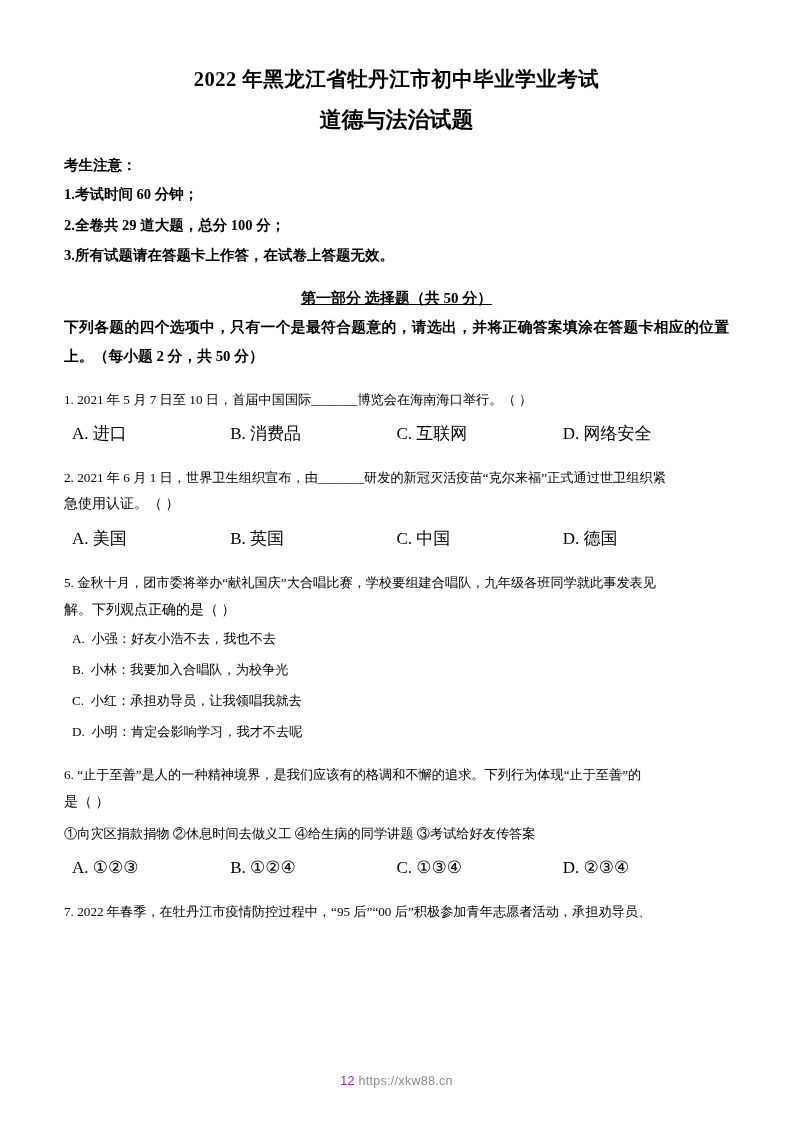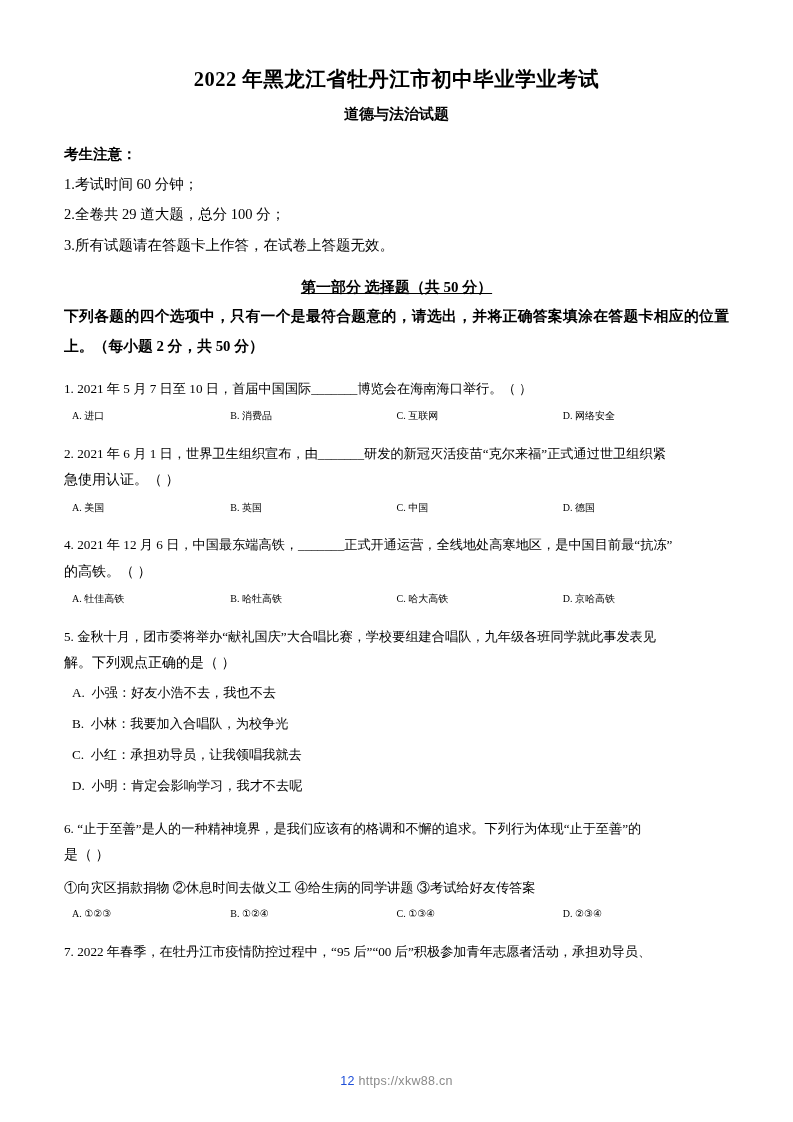--- a/index.html
+++ b/index.html
@@ -25,34 +25,34 @@
   .title1 {
     text-align: center;
     font-size: 20.5px;
     font-weight: bold;
     letter-spacing: 0.5px;
     margin: 18px 0 0 0;
     line-height: 1.5;
   }
   .title2 {
     text-align: center;
-    font-size: 15px;
+    font-size: 22px;
     font-weight: bold;
     margin: 8px 0 0 0;
     line-height: 1.5;
   }
   .notice-head {
     font-size: 14.5px;
     font-weight: bold;
     margin-top: 16px;
     line-height: 1.9;
   }
   .notice-item {
     font-size: 14.5px;
-    font-weight: normal;
+    font-weight: bold;
     line-height: 2.1;
   }
   .section-head {
     text-align: center;
     font-size: 15px;
     font-weight: bold;
     margin-top: 12px;
     line-height: 2.0;
     text-decoration: underline;
   }
@@ -68,21 +68,21 @@
     margin-top: 15px;
     text-align: justify;
   }
   .q-cont {
     font-size: 14px;
     line-height: 1.95;
     text-align: justify;
   }
   .opts-row {
     display: flex;
-    font-size: 10px;
+    font-size: 17px;
     line-height: 1.95;
     margin-top: 4px;
   }
   .opts-row > div {
     width: 25%;
     box-sizing: border-box;
   }
   .opt-indent {
     padding-left: 8px;
   }
@@ -104,21 +104,21 @@
     bottom: 34px;
     left: 0;
     width: 100%;
     text-align: center;
     font-size: 12.5px;
     color: #8a8a8a;
     font-family: "Liberation Sans", sans-serif;
     letter-spacing: 0.3px;
   }
   .wm-num {
-    color: #1d4ed8;
+    color: #a21caf;
   }
 </style>
 </head>
 <body>
 
 <div class="page">
 
   <h1 class="title1">2022 年黑龙江省牡丹江市初中毕业学业考试</h1>
   <h2 class="title2">道德与法治试题</h2>
 
@@ -145,30 +145,20 @@
     <div class="q-cont">急使用认证。（    ）</div>
     <div class="opts-row">
       <div class="opt-indent">A.  美国</div>
       <div>B.  英国</div>
       <div>C.  中国</div>
       <div>D.  德国</div>
     </div>
   </div>
 
 
-  <div>
-    <div class="q">4. 2021 年 12 月 6 日，中国最东端高铁，_______正式开通运营，全线地处高寒地区，是中国目前最“抗冻”</div>
-    <div class="q-cont">的高铁。（    ）</div>
-    <div class="opts-row">
-      <div class="opt-indent">A.  牡佳高铁</div>
-      <div>B.  哈牡高铁</div>
-      <div>C.  哈大高铁</div>
-      <div>D.  京哈高铁</div>
-    </div>
-  </div>
 
   <div>
     <div class="q">5.  金秋十月，团市委将举办“献礼国庆”大合唱比赛，学校要组建合唱队，九年级各班同学就此事发表见</div>
     <div class="q-cont">解。下列观点正确的是（    ）</div>
     <div class="opt-stack">
       <div>A.  小强：好友小浩不去，我也不去</div>
       <div>B.  小林：我要加入合唱队，为校争光</div>
       <div>C.  小红：承担劝导员，让我领唱我就去</div>
       <div>D.  小明：肯定会影响学习，我才不去呢</div>
     </div>

